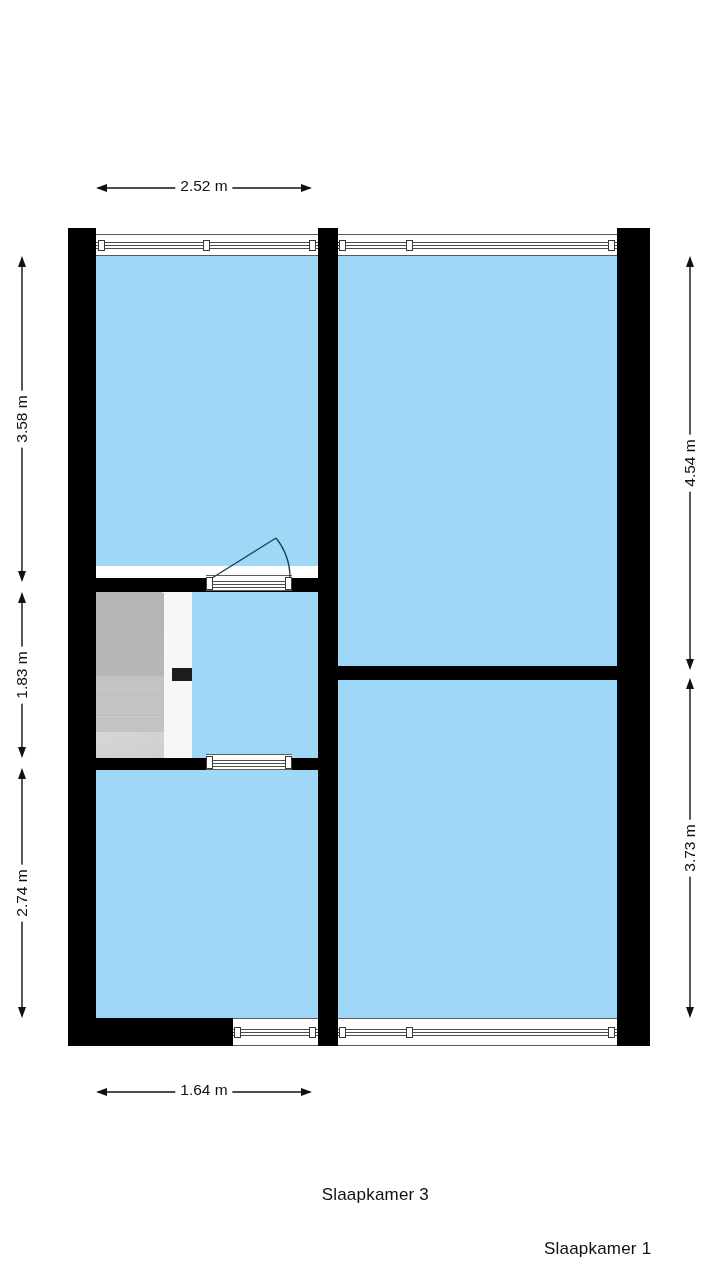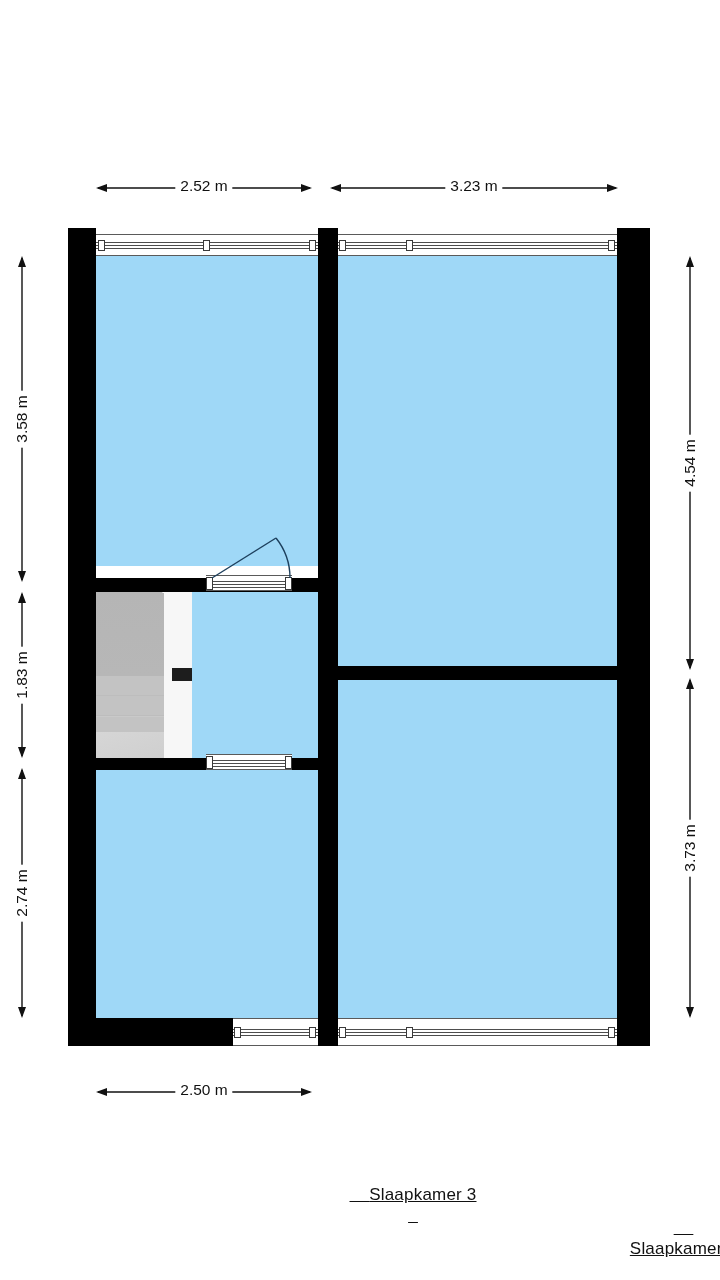--- a/index.html
+++ b/index.html
@@ -26,24 +26,22 @@
   }
   .room {
     position: absolute;
     background: #9fd8f7;
   }
   .room-label {
     position: absolute;
     color: #111111;
     font-size: 17px;
     line-height: 21px;
-    text-align: center;
     white-space: pre;
     letter-spacing: 0.2px;
-    text-decoration: underline;
   }
 
   
   .window {
     position: absolute;
     background: #ffffff;
   }
   .window.h {
     border-top: 1px solid #5a5a5a;
     border-bottom: 1px solid #5a5a5a;
@@ -117,36 +115,28 @@
 
   <div class="dim" style="left:96px; top:178px; width:216px; height:20px;">
     <svg width="216" height="20">
       <line x1="2" y1="10" x2="214" y2="10" stroke="#111" stroke-width="1.4"></line>
       <polygon points="0,10 11,6 11,14" fill="#111"></polygon>
       <polygon points="216,10 205,6 205,14" fill="#111"></polygon>
     </svg>
     <span class="dim-label" style="left:50%; top:-1px; transform:translateX(-50%);">2.52 m</span>
   </div>
 
-  <div class="dim" style="left:330px; top:178px; width:288px; height:20px;">
-    <svg width="288" height="20">
-      <line x1="2" y1="10" x2="286" y2="10" stroke="#111" stroke-width="1.4"></line>
-      <polygon points="0,10 11,6 11,14" fill="#111"></polygon>
-      <polygon points="288,10 277,6 277,14" fill="#111"></polygon>
-    </svg>
-    <span class="dim-label" style="left:50%; top:-1px; transform:translateX(-50%);">3.23 m</span>
-  </div>
 
   <div class="dim" style="left:96px; top:1082px; width:216px; height:20px;">
     <svg width="216" height="20">
       <line x1="2" y1="10" x2="214" y2="10" stroke="#111" stroke-width="1.4"></line>
       <polygon points="0,10 11,6 11,14" fill="#111"></polygon>
       <polygon points="216,10 205,6 205,14" fill="#111"></polygon>
     </svg>
-    <span class="dim-label" style="left:50%; top:-1px; transform:translateX(-50%);">2.50 m</span>
+    <span class="dim-label" style="left:50%; top:-1px; transform:translateX(-50%);">1.64 m</span>
   </div>
 
 
   <div class="dim" style="left:12px; top:256px; width:20px; height:326px;">
     <svg width="20" height="326">
       <line x1="10" y1="2" x2="10" y2="324" stroke="#111" stroke-width="1.4"></line>
       <polygon points="10,0 6,11 14,11" fill="#111"></polygon>
       <polygon points="10,326 6,315 14,315" fill="#111"></polygon>
     </svg>
     <span class="dim-label vert" style="left:50%; top:50%; transform:translate(-50%,-50%) rotate(-90deg);">3.58 m</span>

